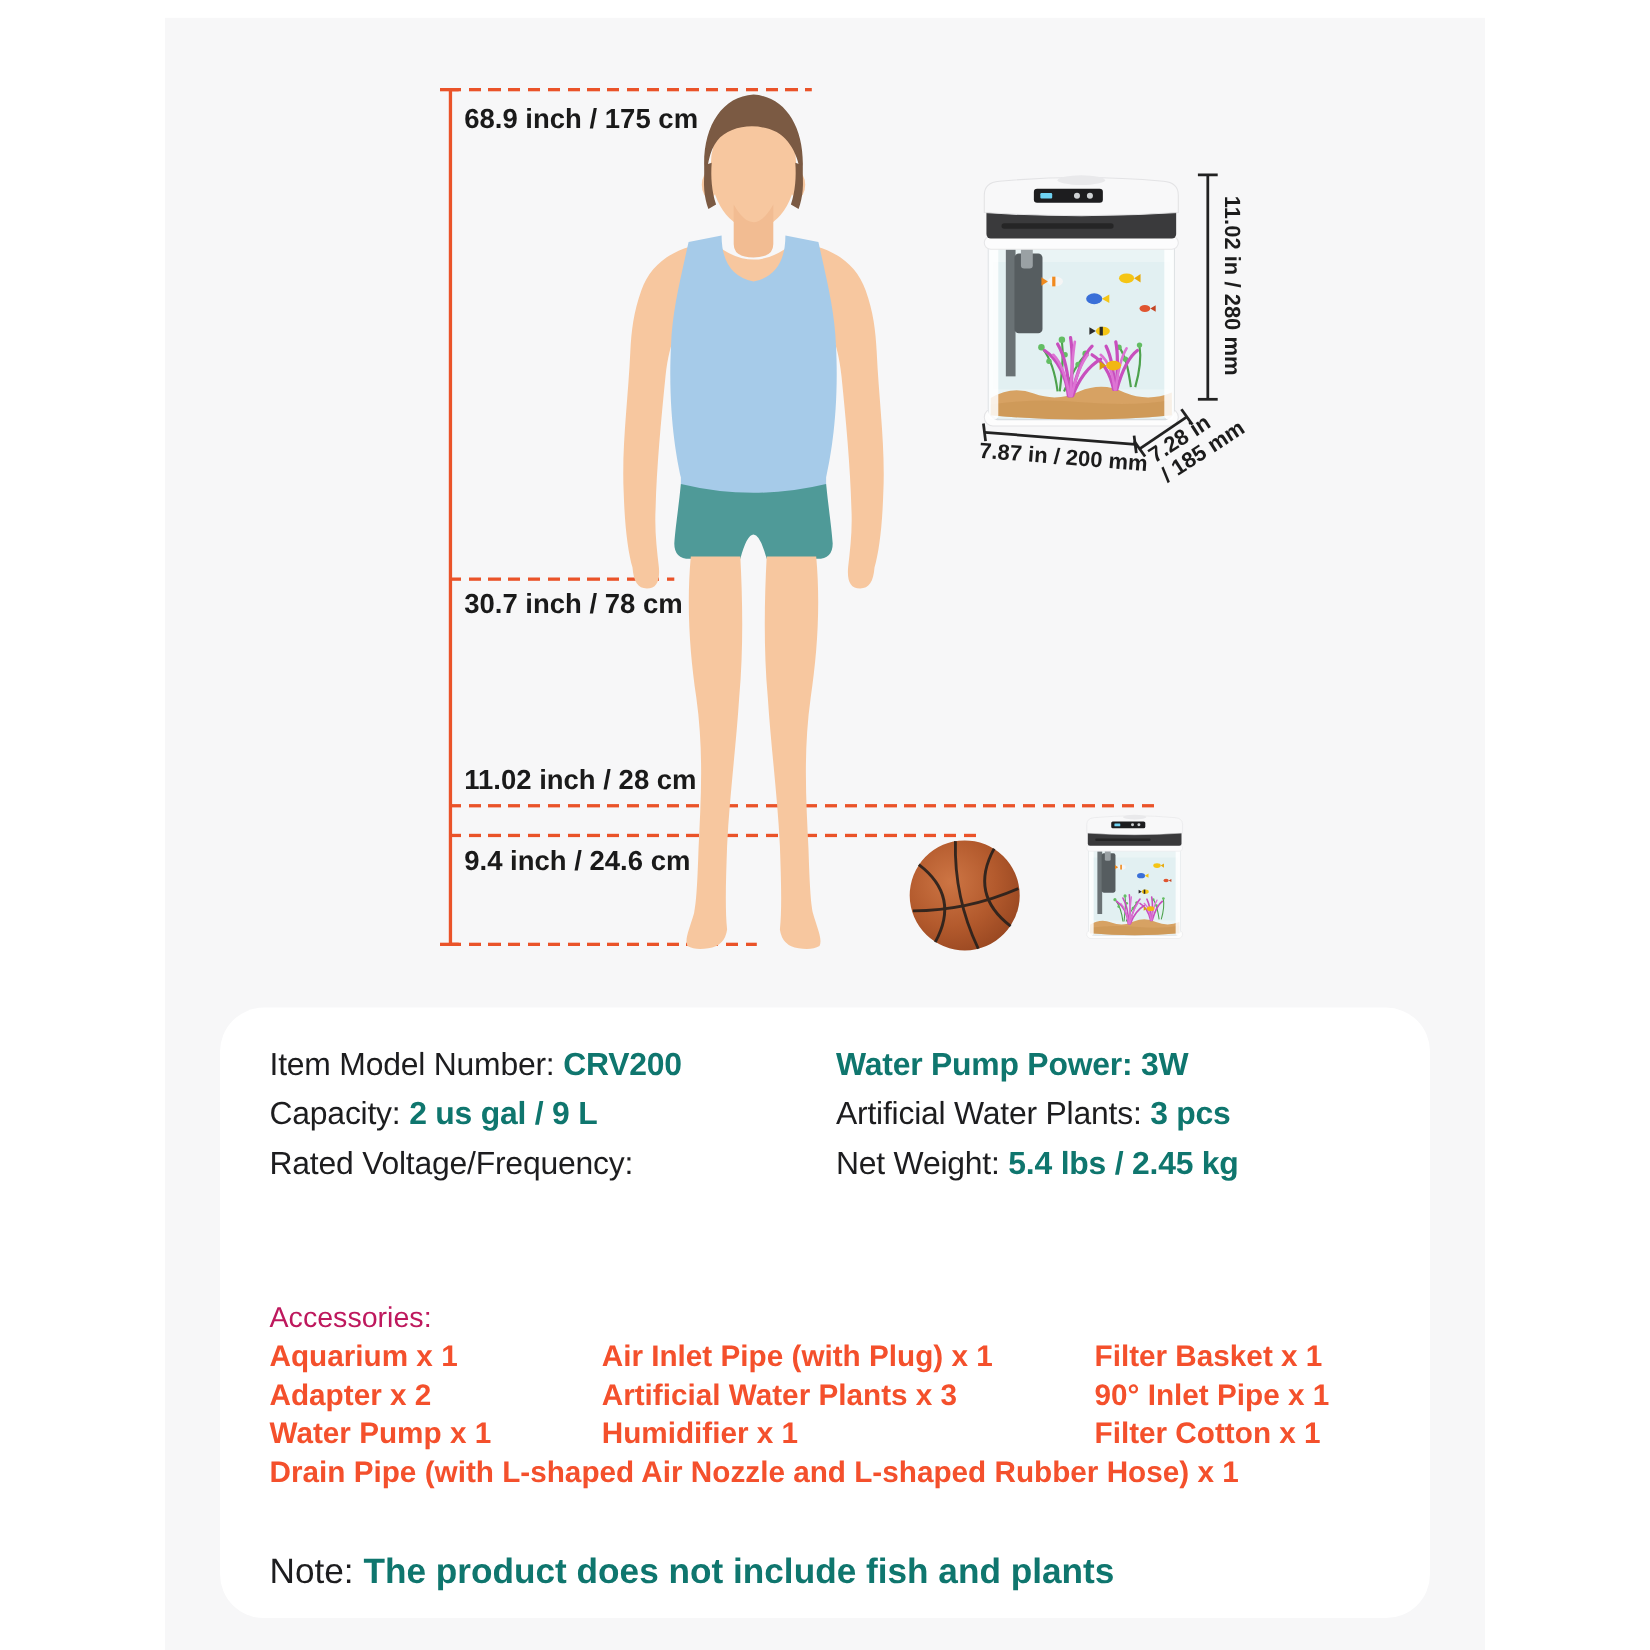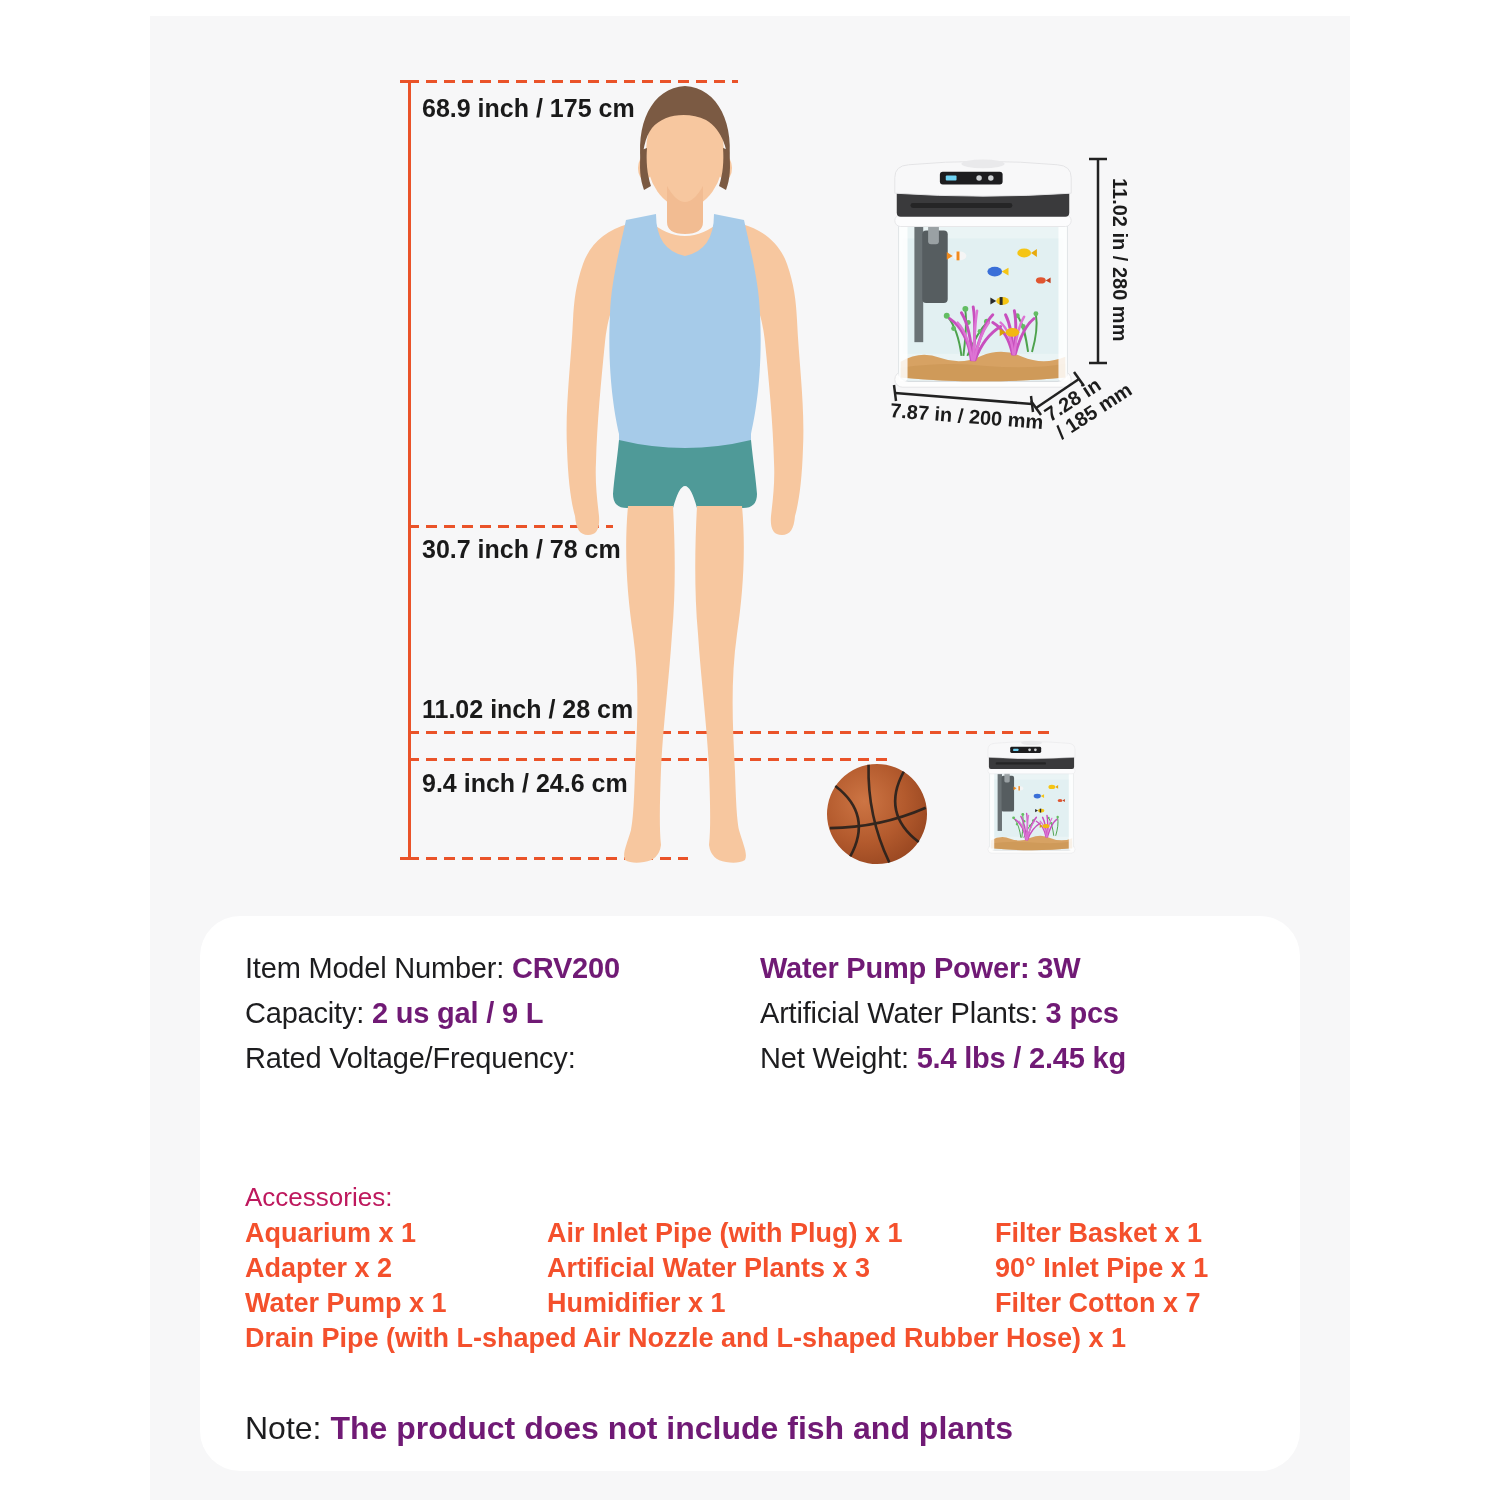--- a/index.html
+++ b/index.html
@@ -24,21 +24,21 @@
   #dim-depth-label{left:1041px;top:392px;transform:rotate(-33deg);transform-origin:0 0;line-height:21px;}
 
   
   #spec-card{position:absolute;left:200px;top:900px;width:1100px;height:555px;
              background:#ffffff;border-radius:40px;}
   .spec-col{position:absolute;top:30px;font-size:29px;letter-spacing:-0.2px;color:#1d1d1f;}
   .spec-col .line{height:45px;line-height:45px;white-space:nowrap;}
   #spec-col-left{left:45px;}
   #spec-col-right{left:560px;}
   .spec-label{color:#1d1d1f;font-weight:400;}
-  .spec-value{color:#701a75;font-weight:bold;}
+  .spec-value{color:#0f766e;font-weight:bold;}
 
   #accessories{position:absolute;left:45px;top:262px;font-size:27px;}
   #accessories .acc-title{color:#be185d;font-size:26px;height:38px;line-height:38px;}
   .acc-row{position:relative;height:35px;line-height:35px;}
   .acc-item{position:absolute;color:#f4502c;font-weight:bold;white-space:nowrap;}
   .acc-c1{left:0;} .acc-c2{left:302px;} .acc-c3{left:750px;}
   .acc-long{height:35px;line-height:35px;color:#f4502c;font-weight:bold;white-space:nowrap;}
 
   #note-line{position:absolute;left:45px;top:494px;font-size:32px;white-space:nowrap;}
   #note-line .spec-label{font-size:32px;}
@@ -237,21 +237,21 @@
         <span class="acc-item acc-c3">Filter Basket x 1</span>
       </div>
       <div class="acc-row">
         <span class="acc-item acc-c1">Adapter x 2</span>
         <span class="acc-item acc-c2">Artificial Water Plants x 3</span>
         <span class="acc-item acc-c3">90° Inlet Pipe x 1</span>
       </div>
       <div class="acc-row">
         <span class="acc-item acc-c1">Water Pump x 1</span>
         <span class="acc-item acc-c2">Humidifier x 1</span>
-        <span class="acc-item acc-c3">Filter Cotton x 7</span>
+        <span class="acc-item acc-c3">Filter Cotton x 1</span>
       </div>
       <div class="acc-long">Drain Pipe (with L-shaped Air Nozzle and L-shaped Rubber Hose) x 1</div>
     </div>
 
     <div id="note-line">
       <span class="spec-label">Note: </span><span class="spec-value">The product does not include fish and plants</span>
     </div>
   </div>
 </div>
 

